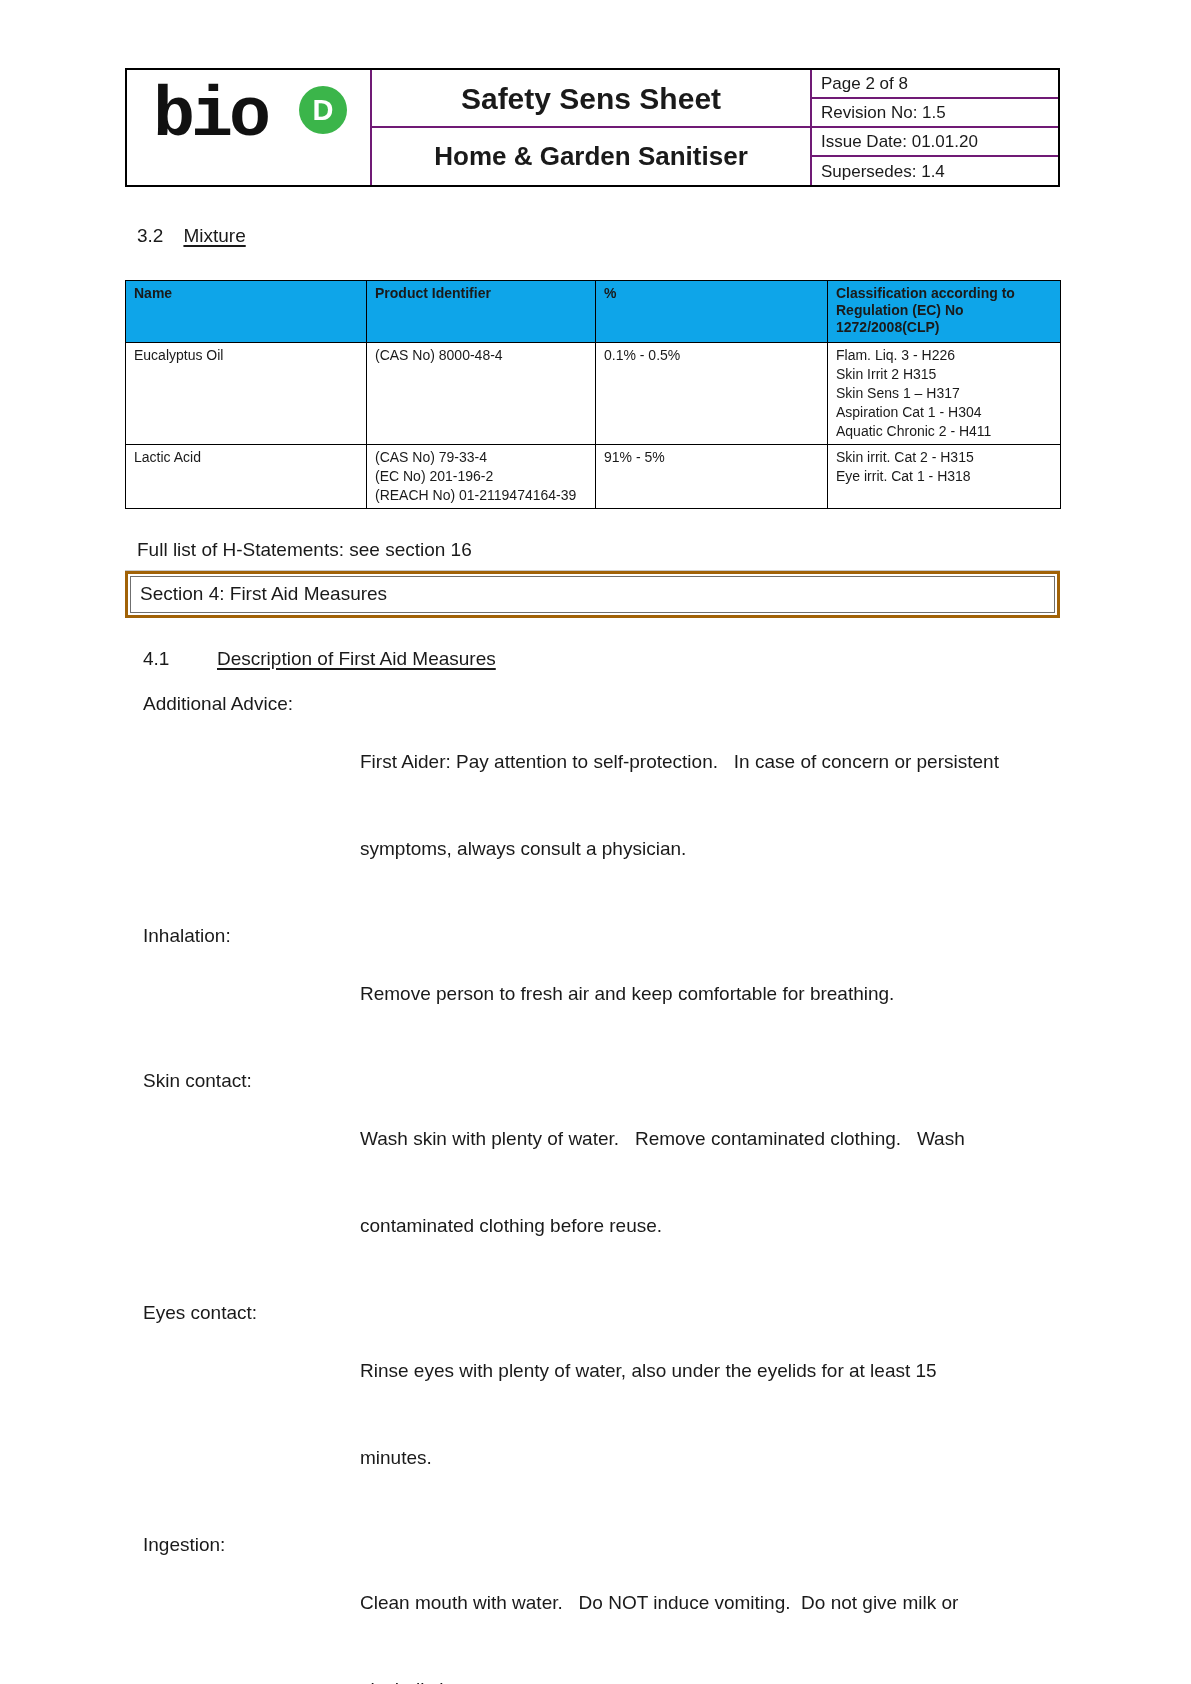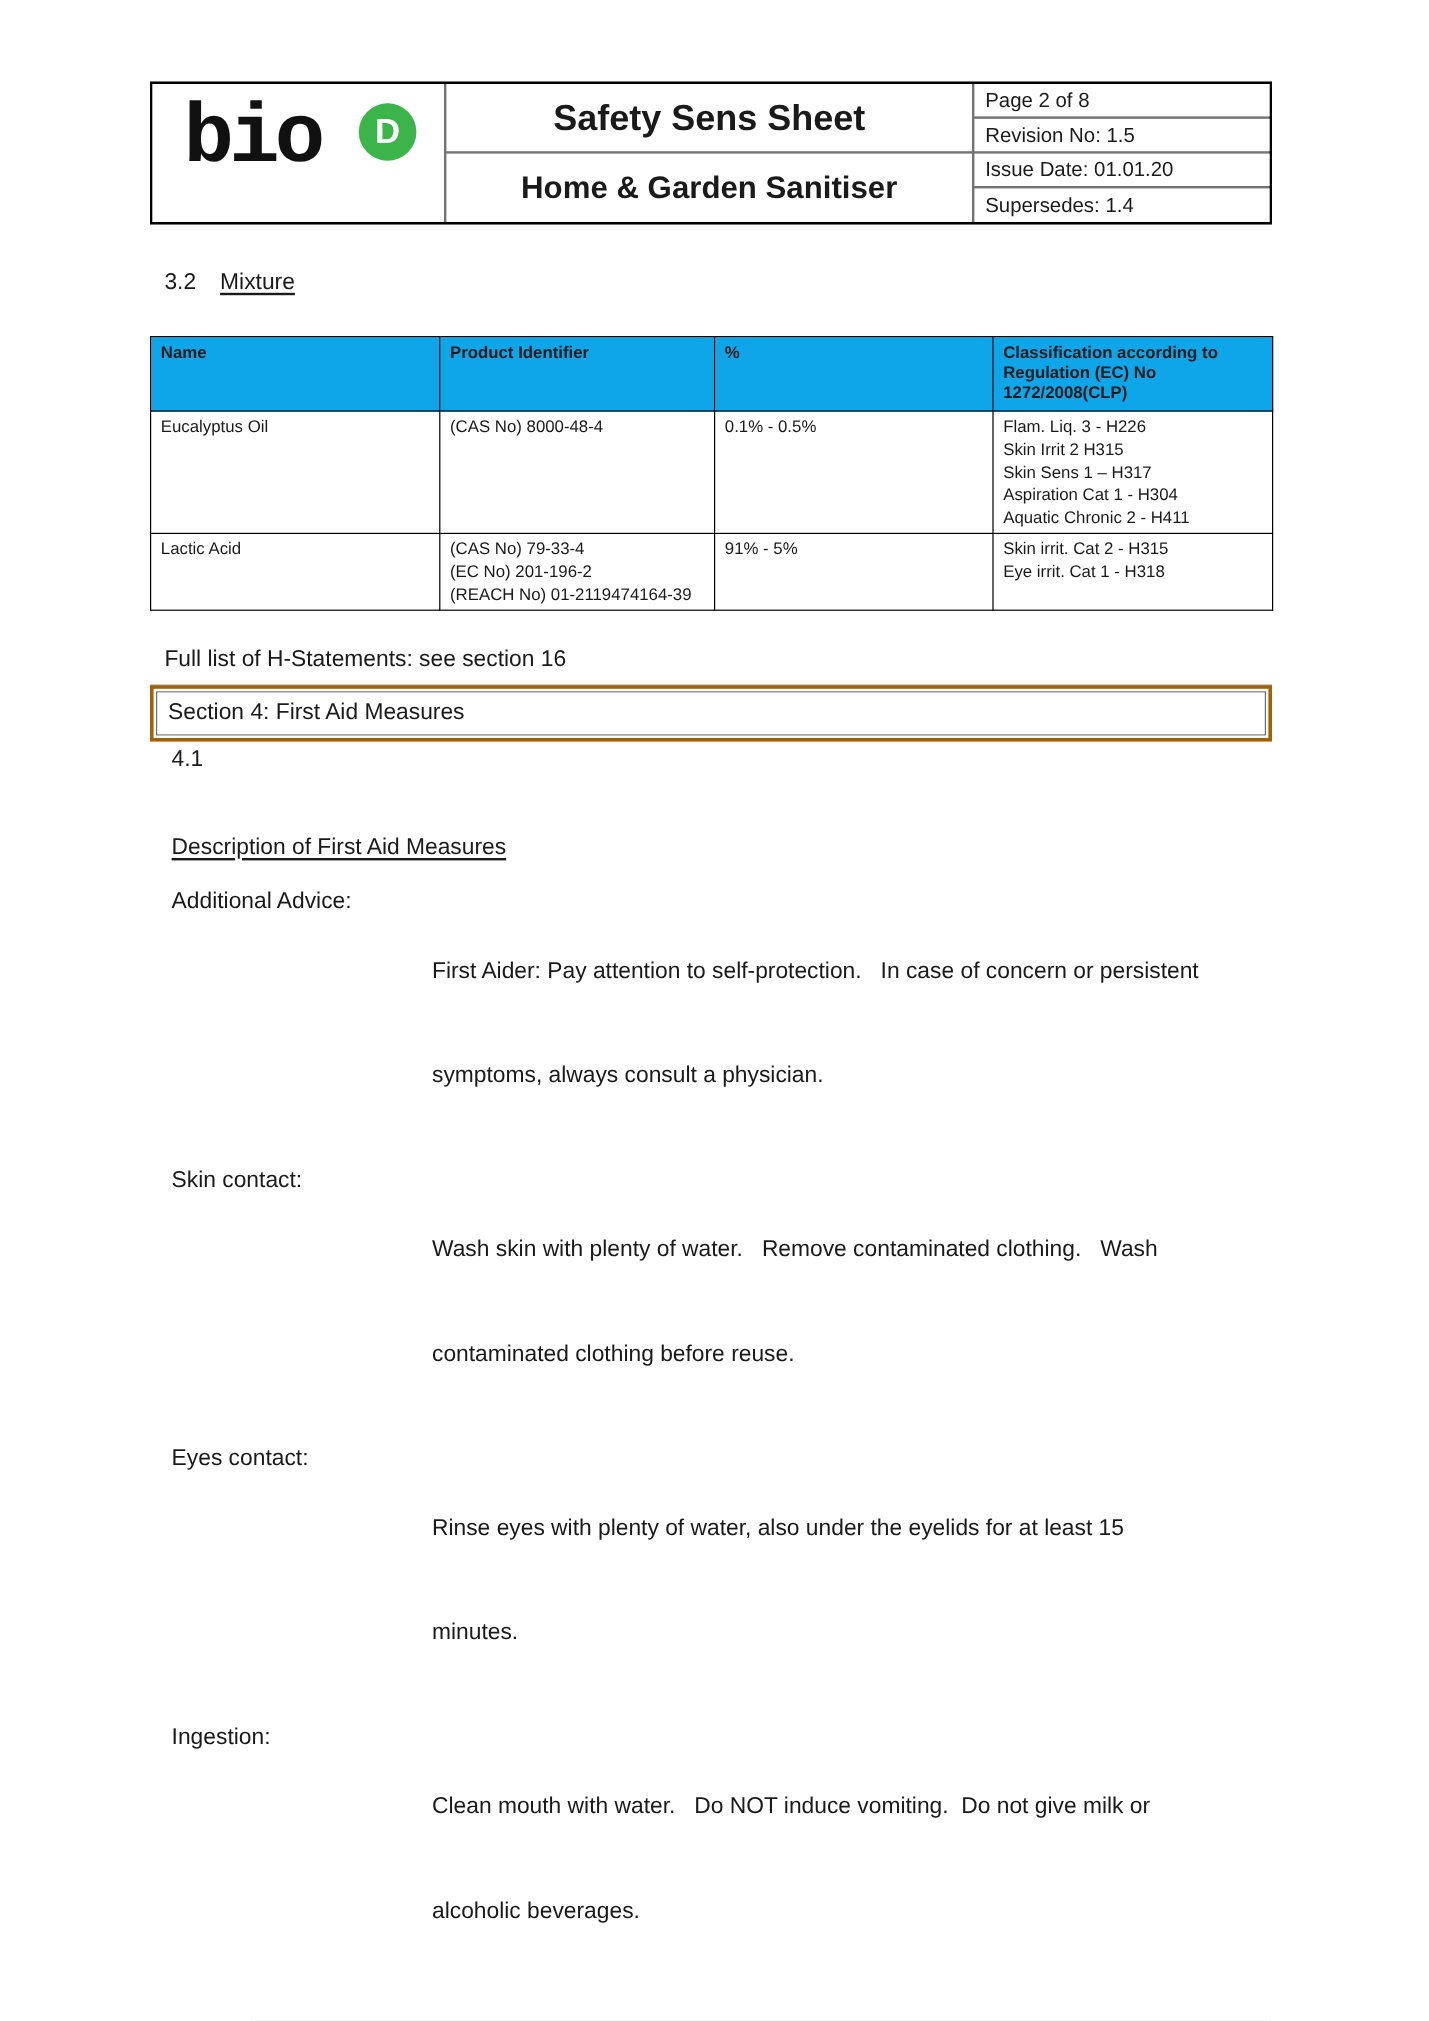--- a/index.html
+++ b/index.html
@@ -7,21 +7,21 @@
   .page {
     position:relative; width:1191px; height:1684px; margin:0 auto;
     background:#ffffff; color:#1a1a1a;
     font-family:"Liberation Sans","DejaVu Sans",sans-serif;
     font-size:19px; line-height:29px;
   }
   .content { position:absolute; left:125px; top:68px; width:935px; }
 
   
   .hdr-table {
-    display:grid; background:#737373; border:2px solid #000; gap:2px;
+    display:grid; background:#701a75; border:2px solid #000; gap:2px;
     grid-template-columns:243px 438px 246px;
     grid-template-rows:27px 27px 27px 28px;
   }
   .hdr-cell { background:#fff; }
   .logo-cell { grid-row:1/5; position:relative; }
   .logo-text {
     position:absolute; left:26px; top:12px;
     font-family:"Liberation Mono","DejaVu Sans Mono",monospace;
     font-weight:700; font-size:70px; line-height:70px; letter-spacing:-4px; color:#111;
   }
@@ -55,21 +55,21 @@
   .h-note { margin-top:26px; padding-left:12px; }
 
   
   .section-bar { margin-top:6px; background:#a16207; padding:5px; border-top:1px solid #c9c9c9; }
   .section-bar-inner {
     background:#fff; border:1px solid #6f6f6f; outline:2px solid #fff;
     padding:6px 10px 8px 9px; font-size:19px; line-height:21px;
   }
 
   
-  .heading { display:flex; padding-left:18px;flex-direction:column; }
+  .heading { display:flex; margin-top:26px; padding-left:18px; }
   .heading .hnum { width:74px; flex:0 0 74px; }
 
   
   .fa-block { margin-top:16px; }
   .fa-row { display:flex; padding-left:18px; }
   .fa-label { width:217px; flex:0 0 217px; }
   .fa-value { flex:1; white-space:pre-wrap; }
   .fa-block.lh29 .fa-row { line-height:29px; }
 </style>
 </head>
@@ -152,20 +152,26 @@
 
     <div class="fa-block lh29">
       <div class="fa-row">
         <span class="fa-label">Additional Advice:</span>
         <span class="fa-value">
           <div>First Aider: Pay attention to self-protection.   In case of concern or persistent</div>
           <div>symptoms, always consult a physician.</div>
         </span>
       </div>
       <div class="fa-row">
+        <span class="fa-label">Inhalation:</span>
+        <span class="fa-value">
+          <div>Remove person to fresh air and keep comfortable for breathing.</div>
+        </span>
+      </div>
+      <div class="fa-row">
         <span class="fa-label">Skin contact:</span>
         <span class="fa-value">
           <div>Wash skin with plenty of water.   Remove contaminated clothing.   Wash</div>
           <div>contaminated clothing before reuse.</div>
         </span>
       </div>
       <div class="fa-row">
         <span class="fa-label">Eyes contact:</span>
         <span class="fa-value">
           <div>Rinse eyes with plenty of water, also under the eyelids for at least 15</div>

